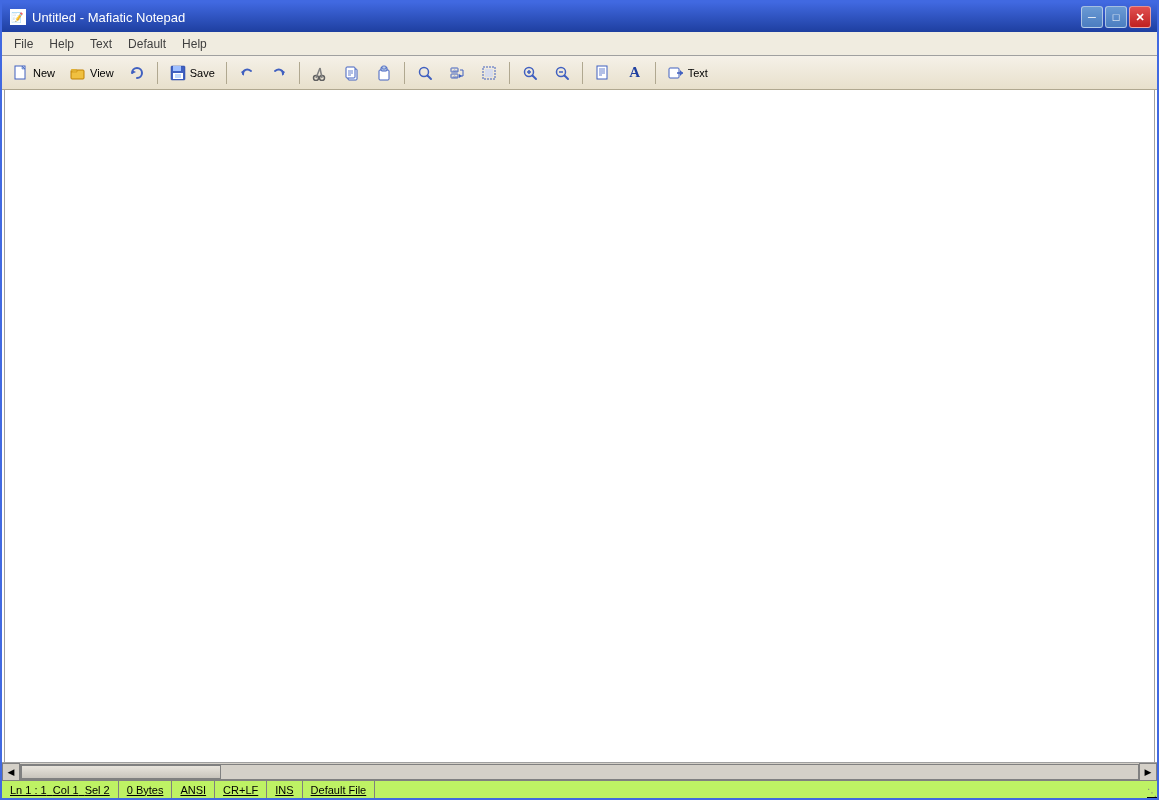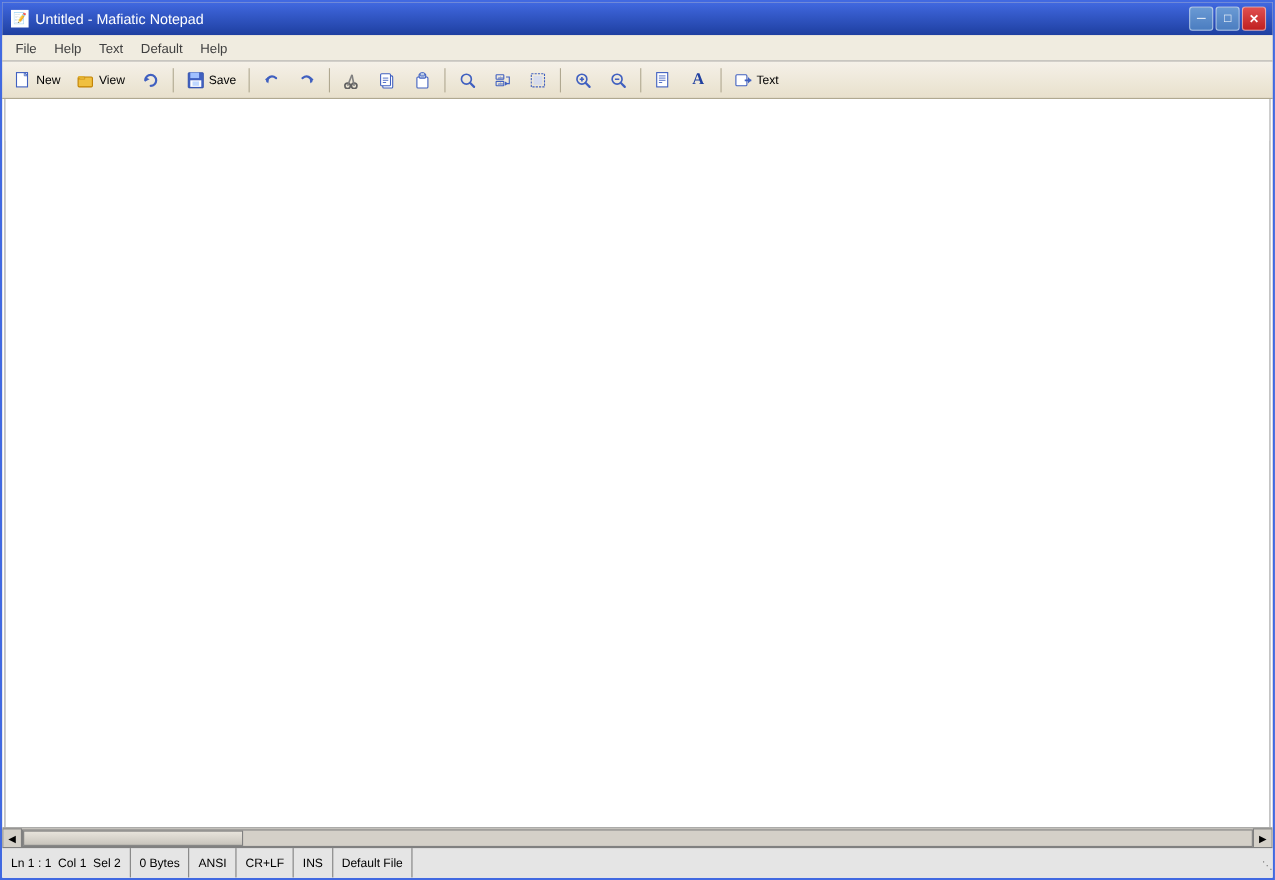--- a/index.html
+++ b/index.html
@@ -173,27 +173,28 @@
       left: 0;
       top: 0;
       width: 200px;
       height: 14px;
       background: linear-gradient(to bottom, #e8e4dc, #c8c4bc);
       border: 1px solid #808080;
     }
 
     
     #status-bar {
-      background: #e5e5e5;
-      height: 28px;
+      background: #bef264;
+      height: 18px;
       display: flex;
       align-items: center;
       border-top: 1px solid #808080;
       font-size: 11px;
       color: #000;
+      text-decoration: underline;
     }
     .status-section {
       padding: 0 8px;
       border-right: 1px solid #808080;
       height: 100%;
       display: flex;
       align-items: center;
     }
     .status-section:last-child {
       border-right: none;

